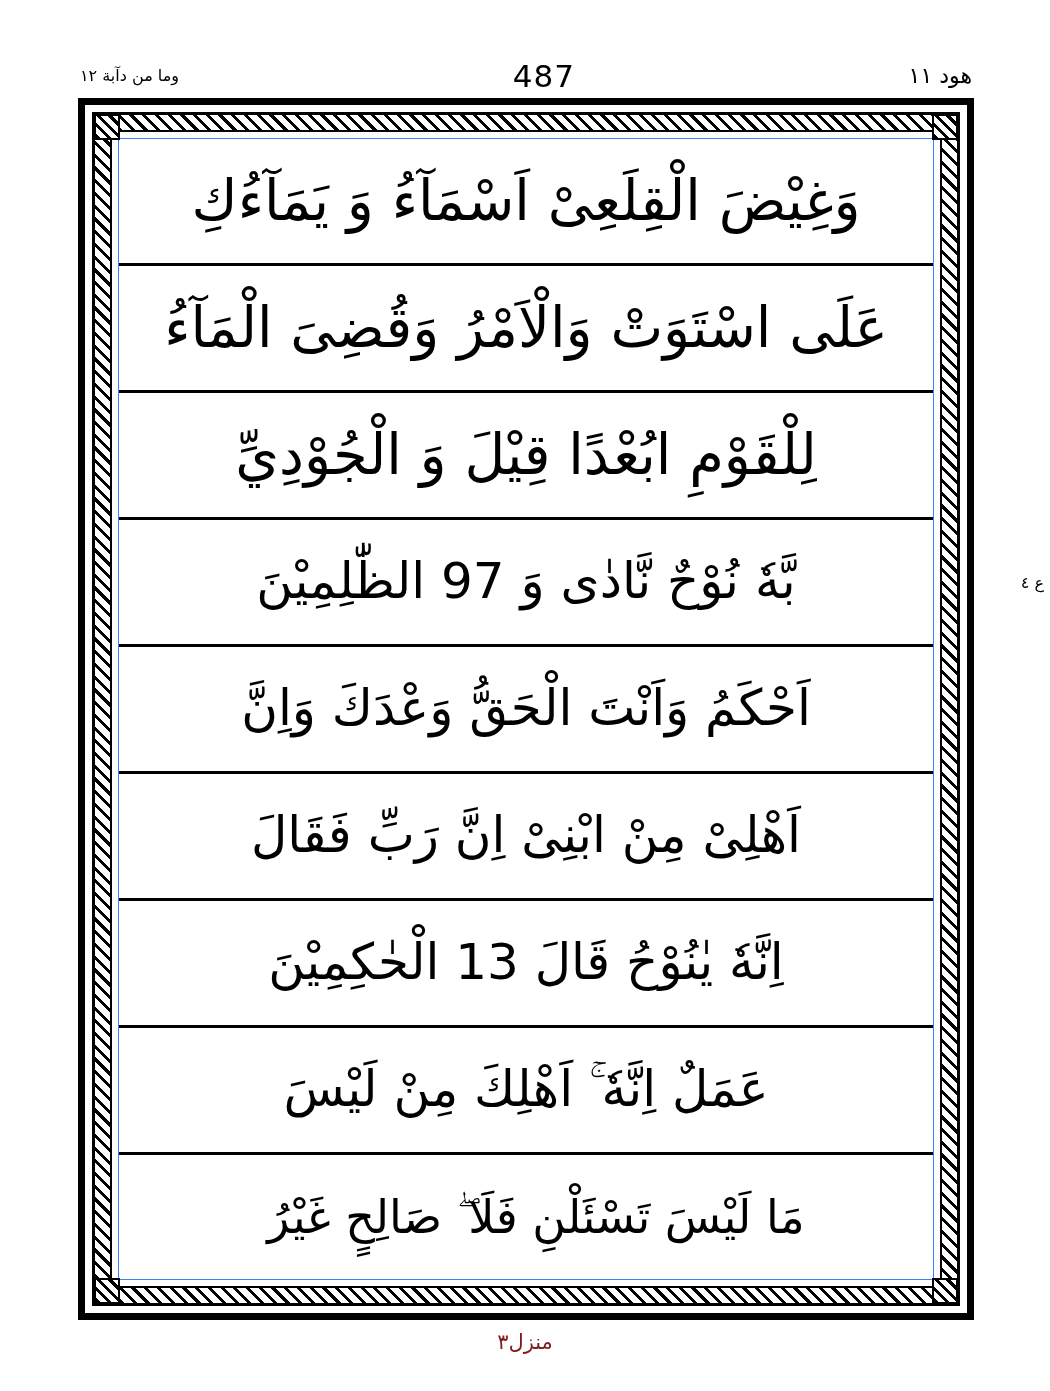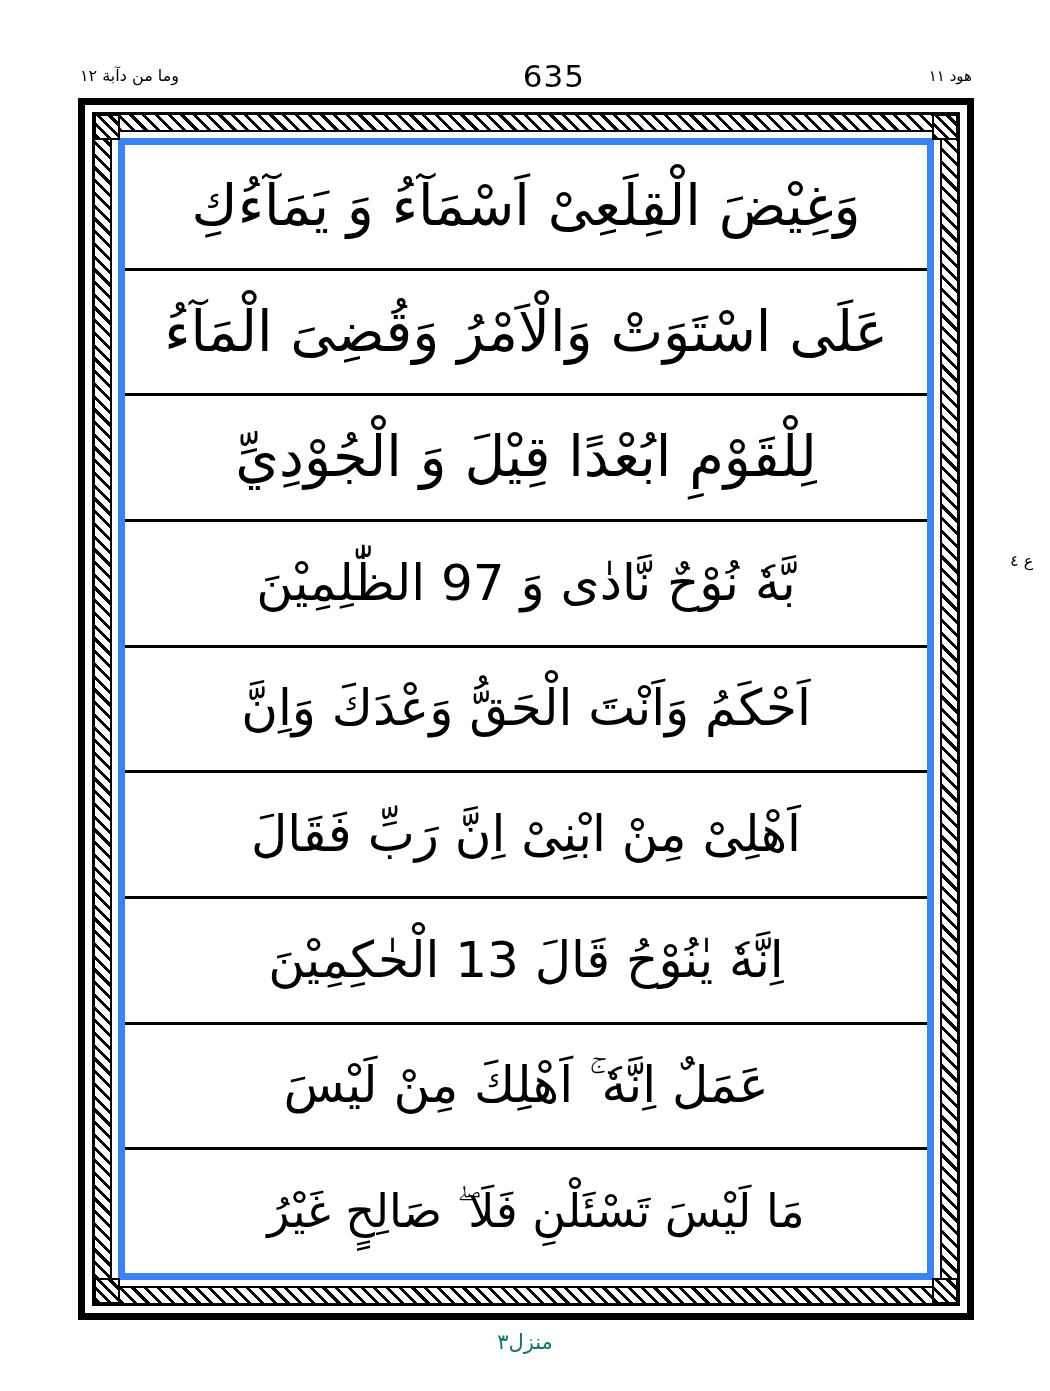--- a/index.html
+++ b/index.html
@@ -36,21 +36,21 @@
     justify-content: space-between;
     direction: rtl;
   }
   .hdr-item {
     font-family: "DejaVu Sans", sans-serif;
     font-size: 21px;
     line-height: 1;
     white-space: nowrap;
     color: #000;
   }
-  .hdr-surah { font-size: 15px; }
+  .hdr-surah { font-size: 22px; }
   .hdr-page  { font-size: 31px; letter-spacing: 1px; }
   .hdr-part  { font-size: 16px; }
 
   
   .frame-outer {
     position: absolute;
     left: 78px;
     top: 98px;
     width: 896px;
     height: 1222px;
@@ -73,21 +73,21 @@
     content: "";
     position: absolute;
     left: 15px; top: 15px; right: 15px; bottom: 15px;
     background: #fff;
     border: 2px solid #000;
     box-sizing: border-box;
   }
   .frame-inner {
     position: absolute;
     left: 33px; top: 33px; right: 33px; bottom: 33px;
-    border: 7px solid #3b82f6;
+    border: 1px solid #3b82f6;
     box-sizing: border-box;
     background: #fff;
     overflow: hidden;
     text-decoration: underline;
   }
 
   
   .corner {
     position: absolute;
     width: 26px;
@@ -138,49 +138,49 @@
     font-weight: 400;
   }
   .ayah-text.sz-lg  { font-size: 56px; }
   .ayah-text.sz-md  { font-size: 50px; }
   .ayah-text.sz-sm  { font-size: 46px; }
 
   
   .side-mark {
     position: absolute;
     right: 6px;
-    top: 553px;
+    top: 575px;
     width: 34px;
-    text-align: left;
+    text-align: right;
     font-size: 16px;
     line-height: 1.05;
     color: #000;
     direction: rtl;
   }
 
   
   .footer {
     position: absolute;
     left: 0;
     right: 0;
     top: 1330px;
     text-align: center;
     font-size: 21px;
     direction: rtl;
-    color: #0f766e;
+    color: #7f1d1d;
   }
 </style>
 </head>
 <body>
 
 <div class="page">
 
   <div class="header-row">
     <div class="hdr-item hdr-surah">هود ١١</div>
-    <div class="hdr-item hdr-page">635</div>
+    <div class="hdr-item hdr-page">487</div>
     <div class="hdr-item hdr-part">وما من دآبة ١٢</div>
   </div>
 
   <div class="frame-outer">
     <div class="frame-band"></div>
 
     <div class="corner tl"></div>
     <div class="corner tr"></div>
     <div class="corner bl"></div>
     <div class="corner br"></div>

